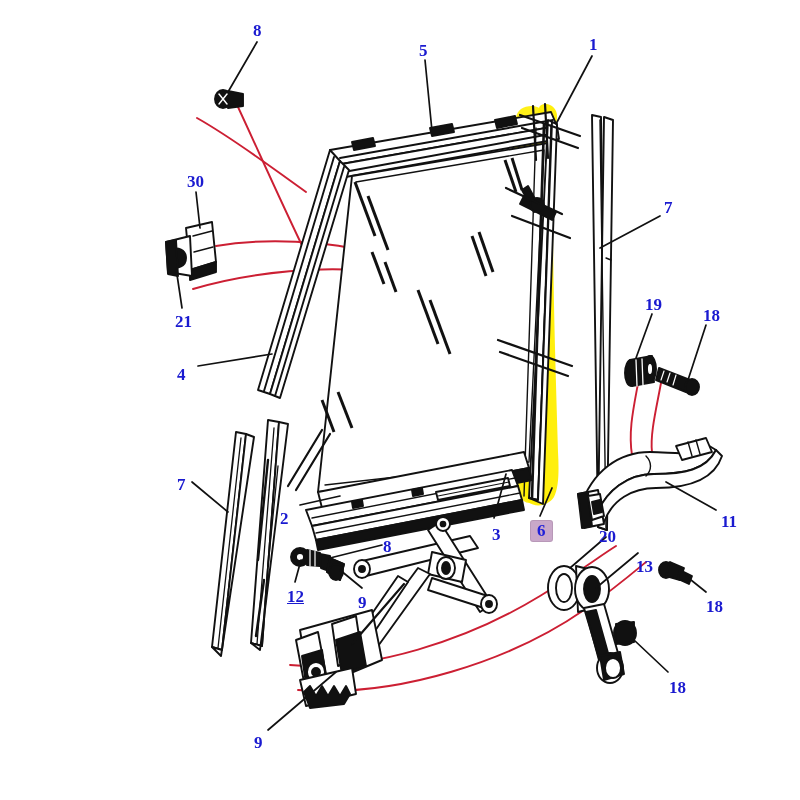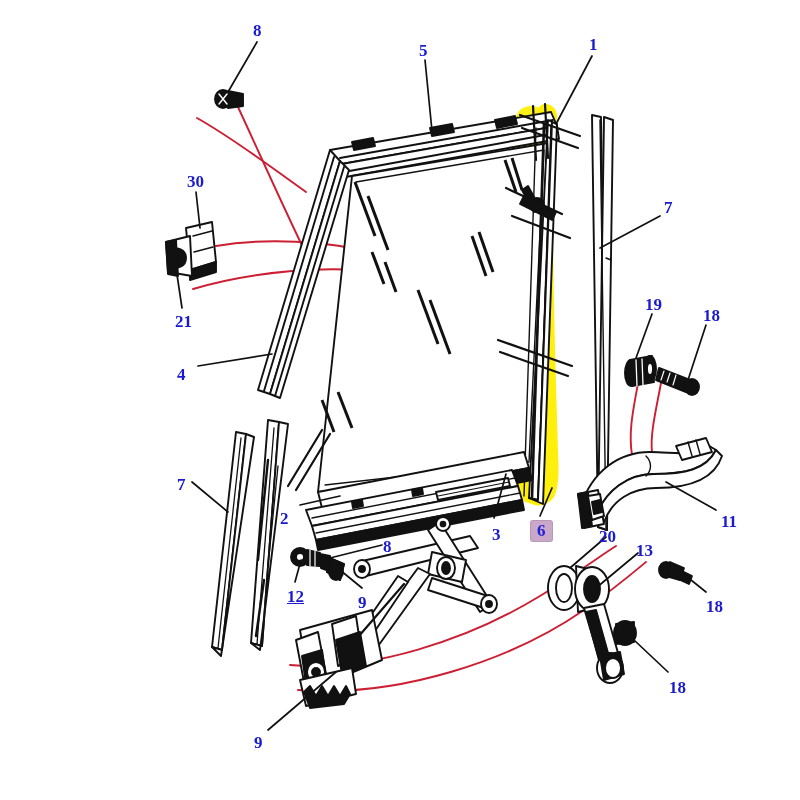--- a/index.html
+++ b/index.html
@@ -342,21 +342,21 @@
       <div class="callout" style="left: 645px; top: 296px;">19</div>
       <div class="callout" style="left: 703px; top: 307px;">18</div>
       <div class="callout" style="left: 177px; top: 366px;">4</div>
       <div class="callout" style="left: 177px; top: 476px;">7</div>
       <div class="callout" style="left: 280px; top: 510px;">2</div>
       <div class="callout" style="left: 492px; top: 526px;">3</div>
       <div class="callout" style="left: 721px; top: 513px;">11</div>
       <div class="callout selected" style="left: 531px; top: 521px;">6</div>
       <div class="callout" style="left: 383px; top: 538px;">8</div>
       <div class="callout" style="left: 599px; top: 528px;">20</div>
-      <div class="callout" style="left: 636px; top: 542px;">13</div>
+      <div class="callout" style="left: 636px; top: 558px;">13</div>
       <div class="callout" style="left: 287px; top: 588px; text-decoration: underline;">12</div>
       <div class="callout" style="left: 358px; top: 594px;">9</div>
       <div class="callout" style="left: 706px; top: 598px;">18</div>
       <div class="callout" style="left: 669px; top: 679px;">18</div>
       <div class="callout" style="left: 254px; top: 734px;">9</div>
     </div>
 
 </div>
 
 </body></html>

